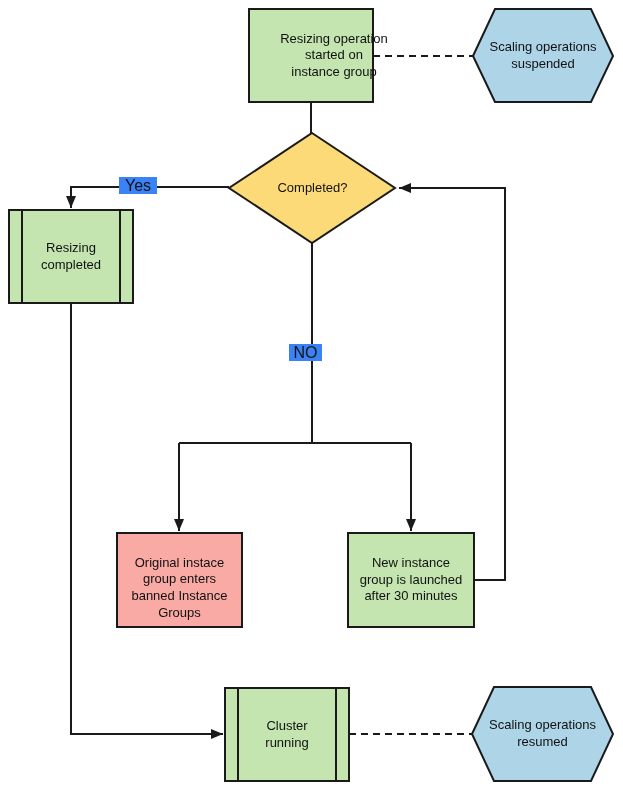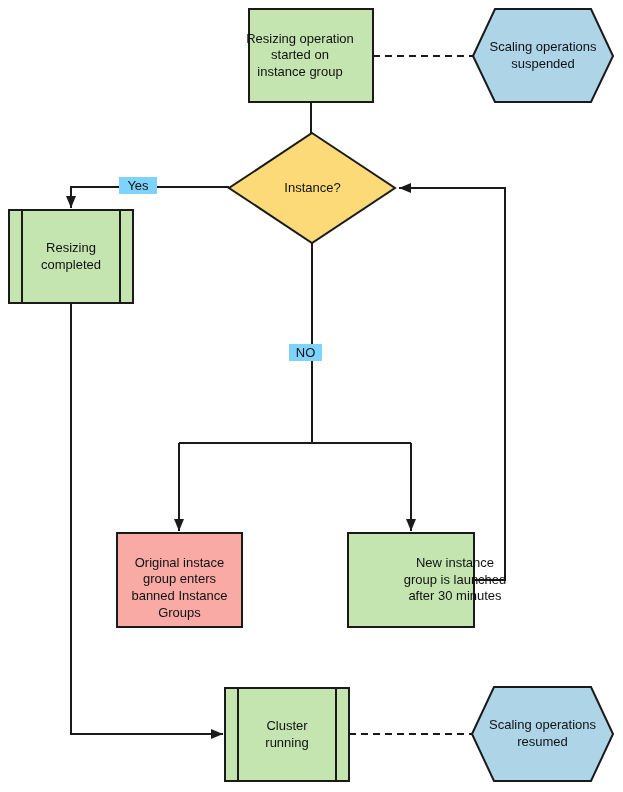--- a/index.html
+++ b/index.html
@@ -12,21 +12,21 @@
   .edge  { stroke:#1a1a1a; stroke-width:2; fill:none; }
   .edge.dashed { stroke-dasharray:7 5; }
   .bar { stroke:#1a1a1a; stroke-width:2; }
   .lbl {
     position:absolute; display:flex; align-items:center; justify-content:center;
     text-align:center; font-size:13px; line-height:1.28; color:#111111;
     white-space:pre-line; pointer-events:none;
   }
   .edge-lbl {
     position:absolute; display:flex; align-items:center; justify-content:center;
-    font-size:13px; color:#111111; background:#7dd3fc; padding:0 2px;text-align:right;
+    font-size:16px; color:#111111; background:#3b82f6; padding:0 2px;text-align:right;
   }
 </style>
 </head>
 <body>
 
 <div class="canvas">
 
   <svg width="623" height="792" viewBox="0 0 623 792">
     <defs>
       <marker id="arrow" markerUnits="userSpaceOnUse" markerWidth="14" markerHeight="12" refX="13" refY="6" orient="auto">
@@ -59,38 +59,38 @@
 
     <rect class="shape" x="348" y="533" width="126" height="94" fill="#c4e5b0"></rect>
 
     <rect class="shape" x="225" y="688" width="124" height="93" fill="#c4e5b0"></rect>
     <line class="bar" x1="238" y1="688" x2="238" y2="781"></line>
     <line class="bar" x1="336" y1="688" x2="336" y2="781"></line>
 
     <polygon class="shape" points="472,734 494,687 591,687 613,734 591,781 494,781" fill="#aed4e8"></polygon>
   </svg>
 
-  <div class="lbl" style="left:240px; top:9px;  width:120px; height:93px;">Resizing operation
+  <div class="lbl" style="left:251px; top:9px;  width:120px; height:93px;padding-left:23px;">Resizing operation
 started on
 instance group</div>
 
   <div class="lbl" style="left:473px; top:9px;  width:140px; height:93px;">Scaling operations
 suspended</div>
 
-  <div class="lbl" style="left:240px; top:133px; width:145px; height:110px;">Instance?</div>
+  <div class="lbl" style="left:240px; top:133px; width:145px; height:110px;">Completed?</div>
 
   <div class="lbl" style="left:22px;  top:210px; width:98px;  height:93px;border-radius:15px;">Resizing
 completed</div>
 
   <div class="lbl" style="left:119px; top:533px; width:121px; height:110px;">Original instace
 group enters
 banned Instance
 Groups</div>
 
-  <div class="lbl" style="left:350px; top:533px; width:122px; height:94px;padding-left:44px;">New instance
+  <div class="lbl" style="left:350px; top:533px; width:122px; height:94px;">New instance
 group is launched
 after 30 minutes</div>
 
   <div class="lbl" style="left:238px; top:688px; width:98px;  height:93px;">Cluster
 running</div>
 
   <div class="lbl" style="left:472px; top:687px; width:141px; height:94px;">Scaling operations
 resumed</div>
 
   <div class="edge-lbl" style="left:119px; top:177px; width:34px; height:17px;">Yes</div>

